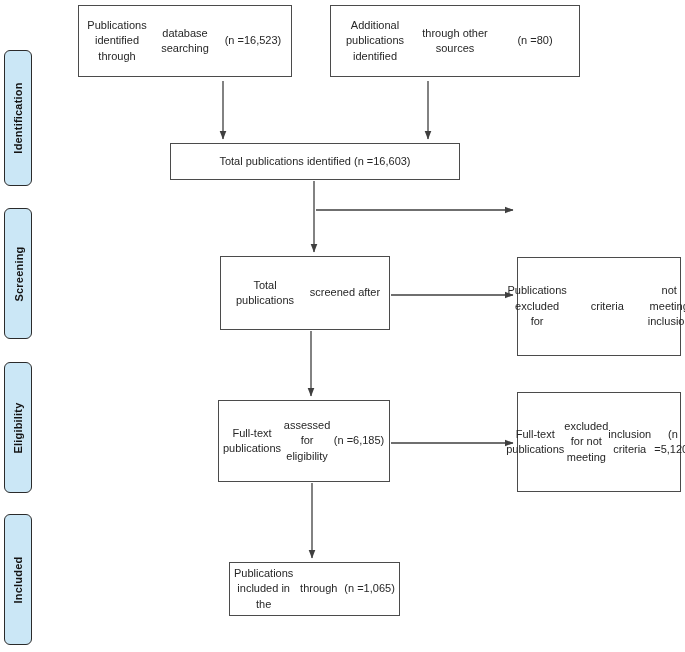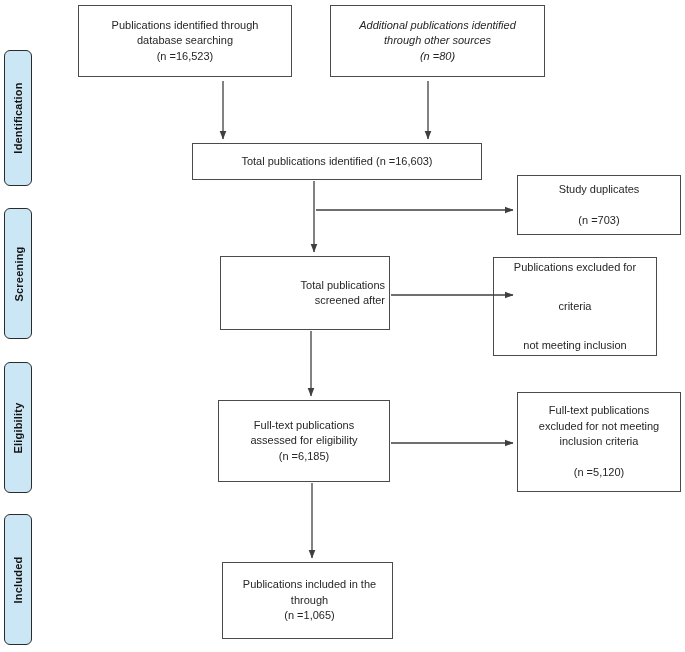--- a/index.html
+++ b/index.html
@@ -11,21 +11,21 @@
     font-family: "Liberation Sans", sans-serif;
     color: #262626;
     overflow: hidden;
   }
   .fbox {
     position: absolute;
     background: #ffffff;
     border: 1.4px solid #4b4b4b;
     box-sizing: border-box;
     display: flex;
-    flex-direction: column;
+    flex-direction: row;
     justify-content: center;
     align-items: center;
     text-align: center;
     font-size: 11px;
     line-height: 15.5px;
     padding: 2px 4px;
   }
   .fbox .line { width: 100%; min-height: 0; }
   .stage {
     position: absolute;
@@ -69,62 +69,57 @@
   <div class="stage" style="left:4px; top:514px; width:28px; height:131px;">
     <span>Included</span>
   </div>
 
   <div class="fbox" style="left:78px; top:5px; width:214px; height:72px;">
     <div class="line">Publications identified through</div>
     <div class="line">database searching</div>
     <div class="line">(n =16,523)</div>
   </div>
 
-  <div class="fbox" style="left:330px; top:5px; width:215px; height:72px;font-style:italic;">
+  <div class="fbox" style="left:330px; top:5px; width:250px; height:72px;">
     <div class="line">Additional publications identified</div>
     <div class="line">through other sources</div>
     <div class="line">(n =80)</div>
   </div>
 
-  <div class="fbox" style="left:192px; top:143px; width:290px; height:37px;">
+  <div class="fbox" style="left:170px; top:143px; width:290px; height:37px;">
     <div class="line">Total publications identified (n =16,603)</div>
   </div>
 
-  <div class="fbox" style="left:517px; top:175px; width:164px; height:60px;">
-    <div class="line">Study duplicates</div>
-    <div class="line">&nbsp;</div>
-    <div class="line">(n =703)</div>
-  </div>
 
-  <div class="fbox" style="left:220px; top:256px; width:170px; height:74px;text-align:right;">
+  <div class="fbox" style="left:220px; top:256px; width:170px; height:74px;">
     <div class="line">Total publications</div>
     <div class="line">screened after</div>
   </div>
 
-  <div class="fbox" style="left:493px; top:257px; width:164px; height:99px;gap:24px;">
+  <div class="fbox" style="left:517px; top:257px; width:164px; height:99px;gap:24px;">
     <div class="line">Publications excluded for</div>
     <div class="line">criteria</div>
     <div class="line">not meeting inclusion</div>
   </div>
 
   <div class="fbox" style="left:218px; top:400px; width:172px; height:82px;">
     <div class="line">Full-text publications</div>
     <div class="line">assessed for eligibility</div>
     <div class="line">(n =6,185)</div>
   </div>
 
   <div class="fbox" style="left:517px; top:392px; width:164px; height:100px;">
     <div class="line">Full-text publications</div>
     <div class="line">excluded for not meeting</div>
     <div class="line">inclusion criteria</div>
     <div class="line">&nbsp;</div>
     <div class="line">(n =5,120)</div>
   </div>
 
-  <div class="fbox" style="left:222px; top:562px; width:171px; height:77px;padding-left:8px;">
+  <div class="fbox" style="left:229px; top:562px; width:171px; height:54px;">
     <div class="line">Publications included in the</div>
     <div class="line">through</div>
     <div class="line">(n =1,065)</div>
   </div>
 
   <svg class="arrows" viewBox="0 0 685 652">
     <defs>
       <marker id="ah" markerUnits="userSpaceOnUse" markerWidth="10" markerHeight="9" refX="8.5" refY="4" orient="auto">
         <polygon points="0,0.5 9,4 0,7.5" fill="#3f3f3f"></polygon>
       </marker>

